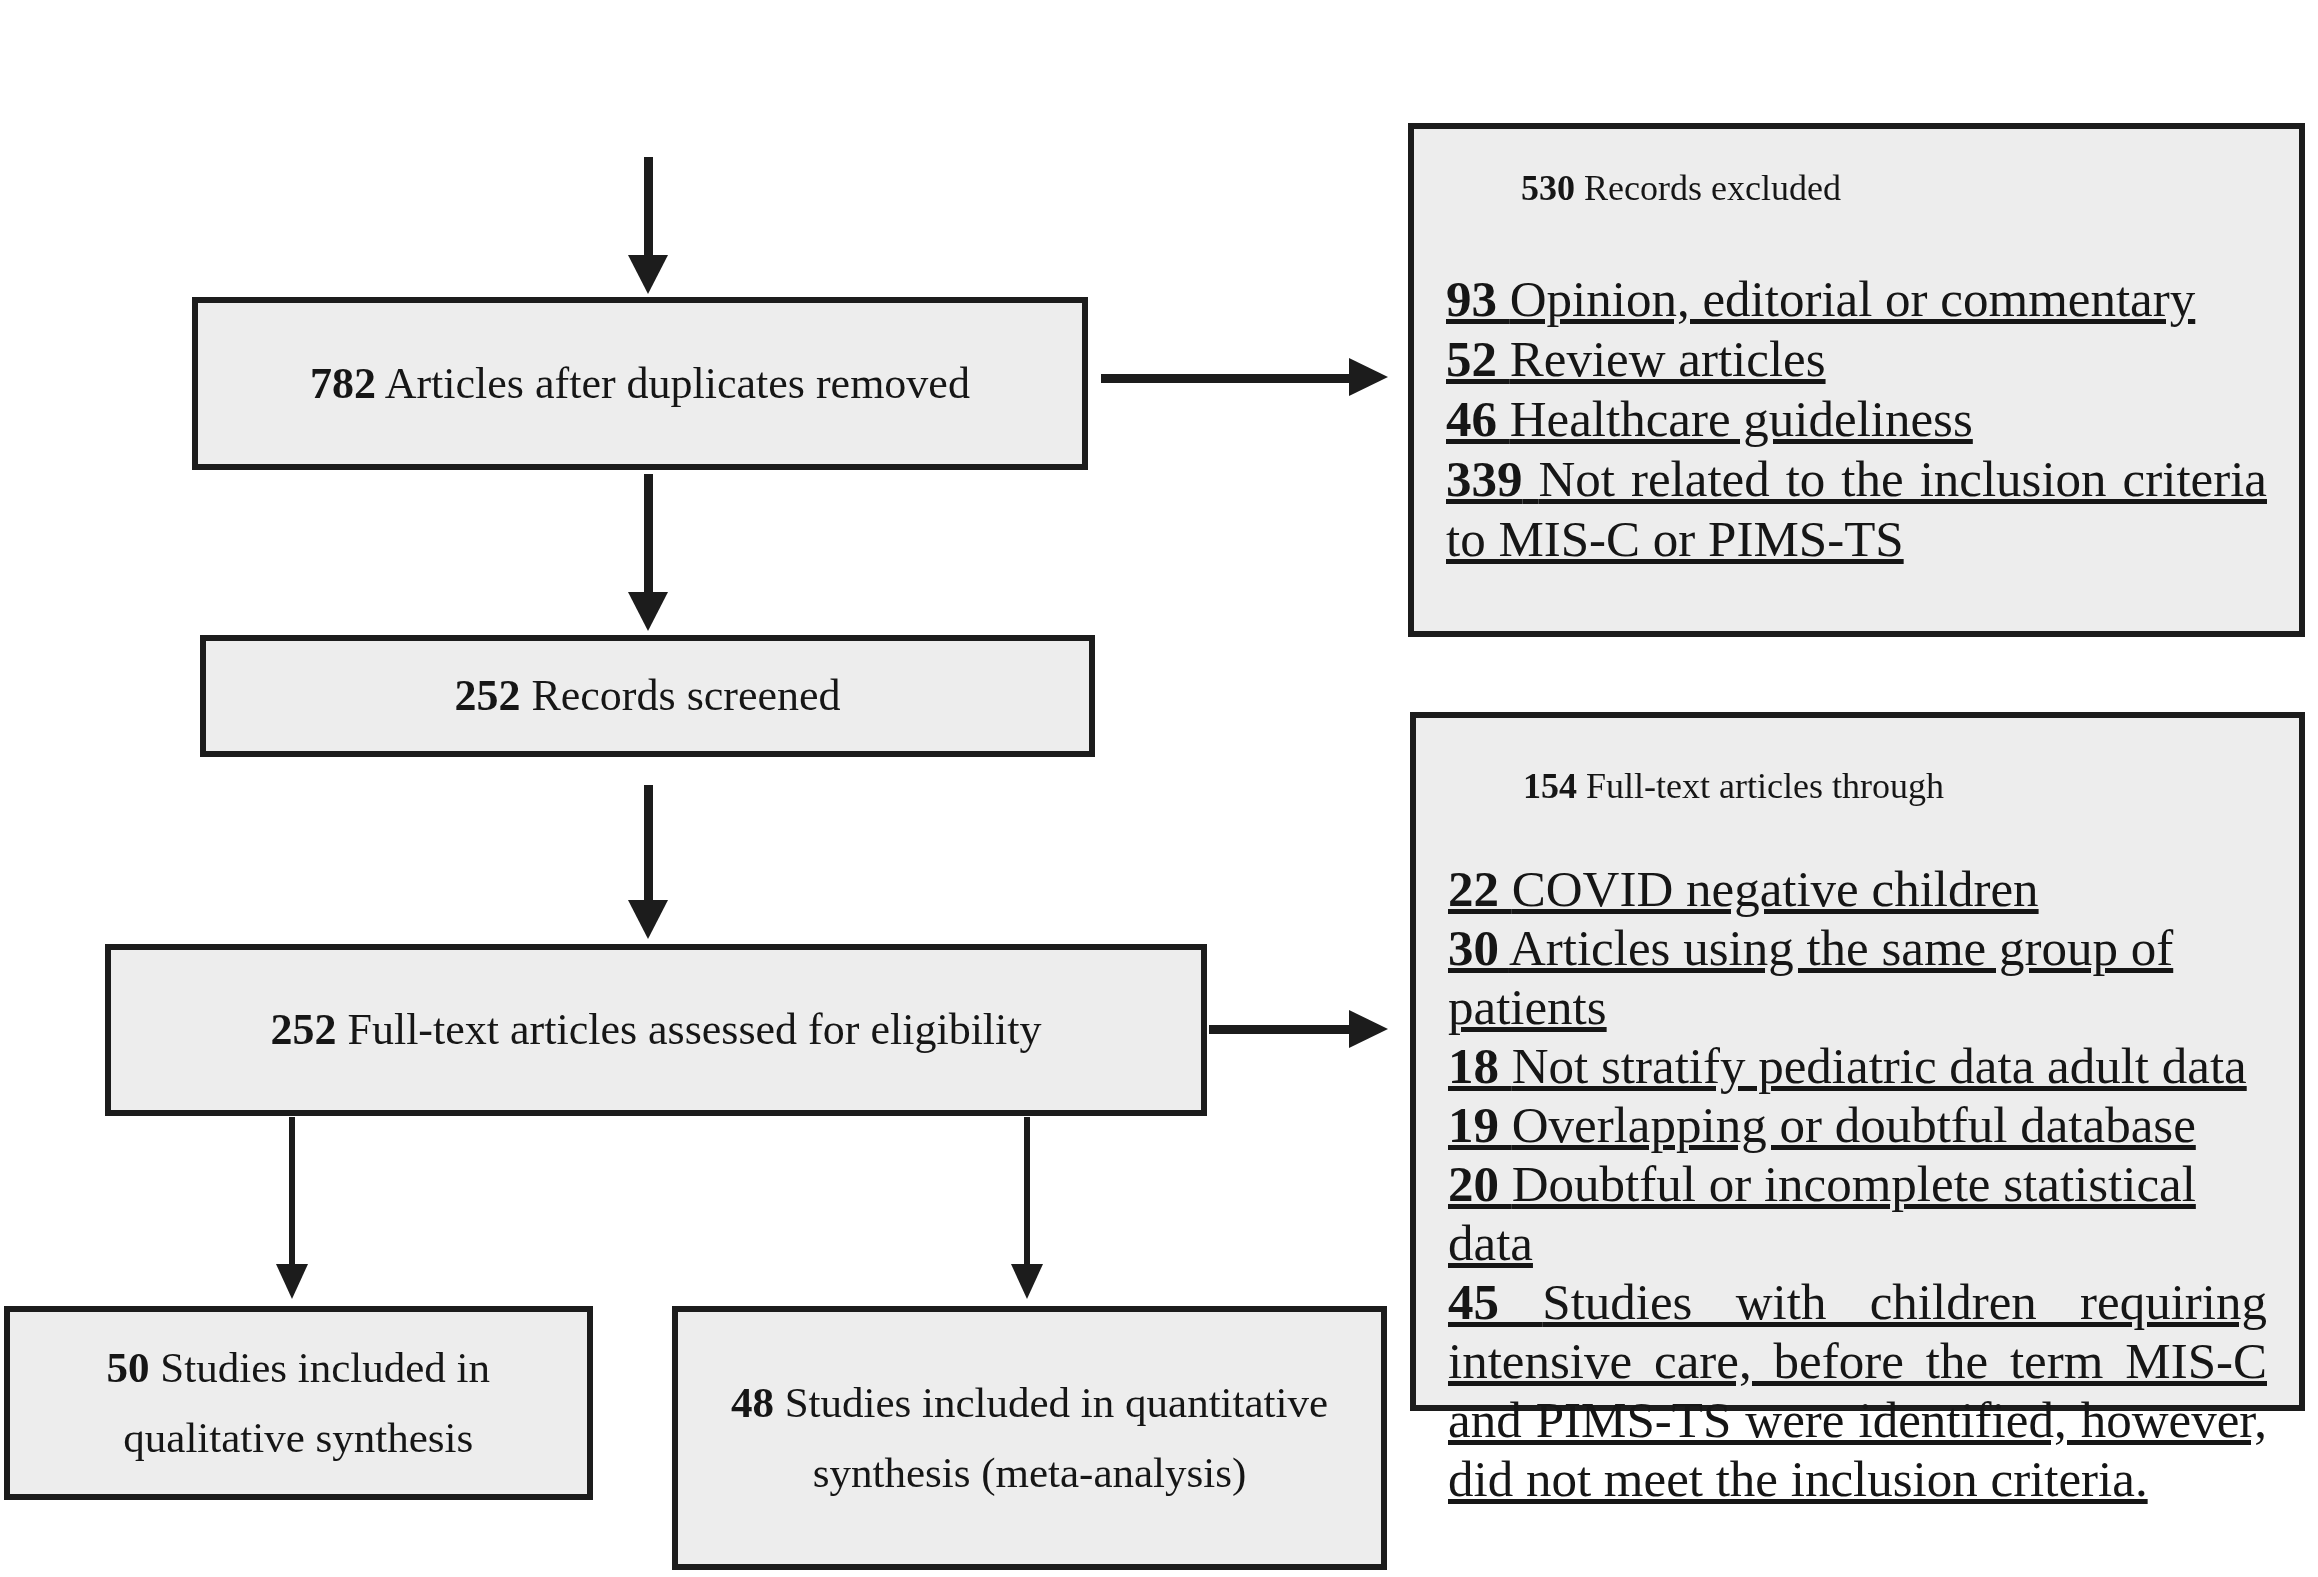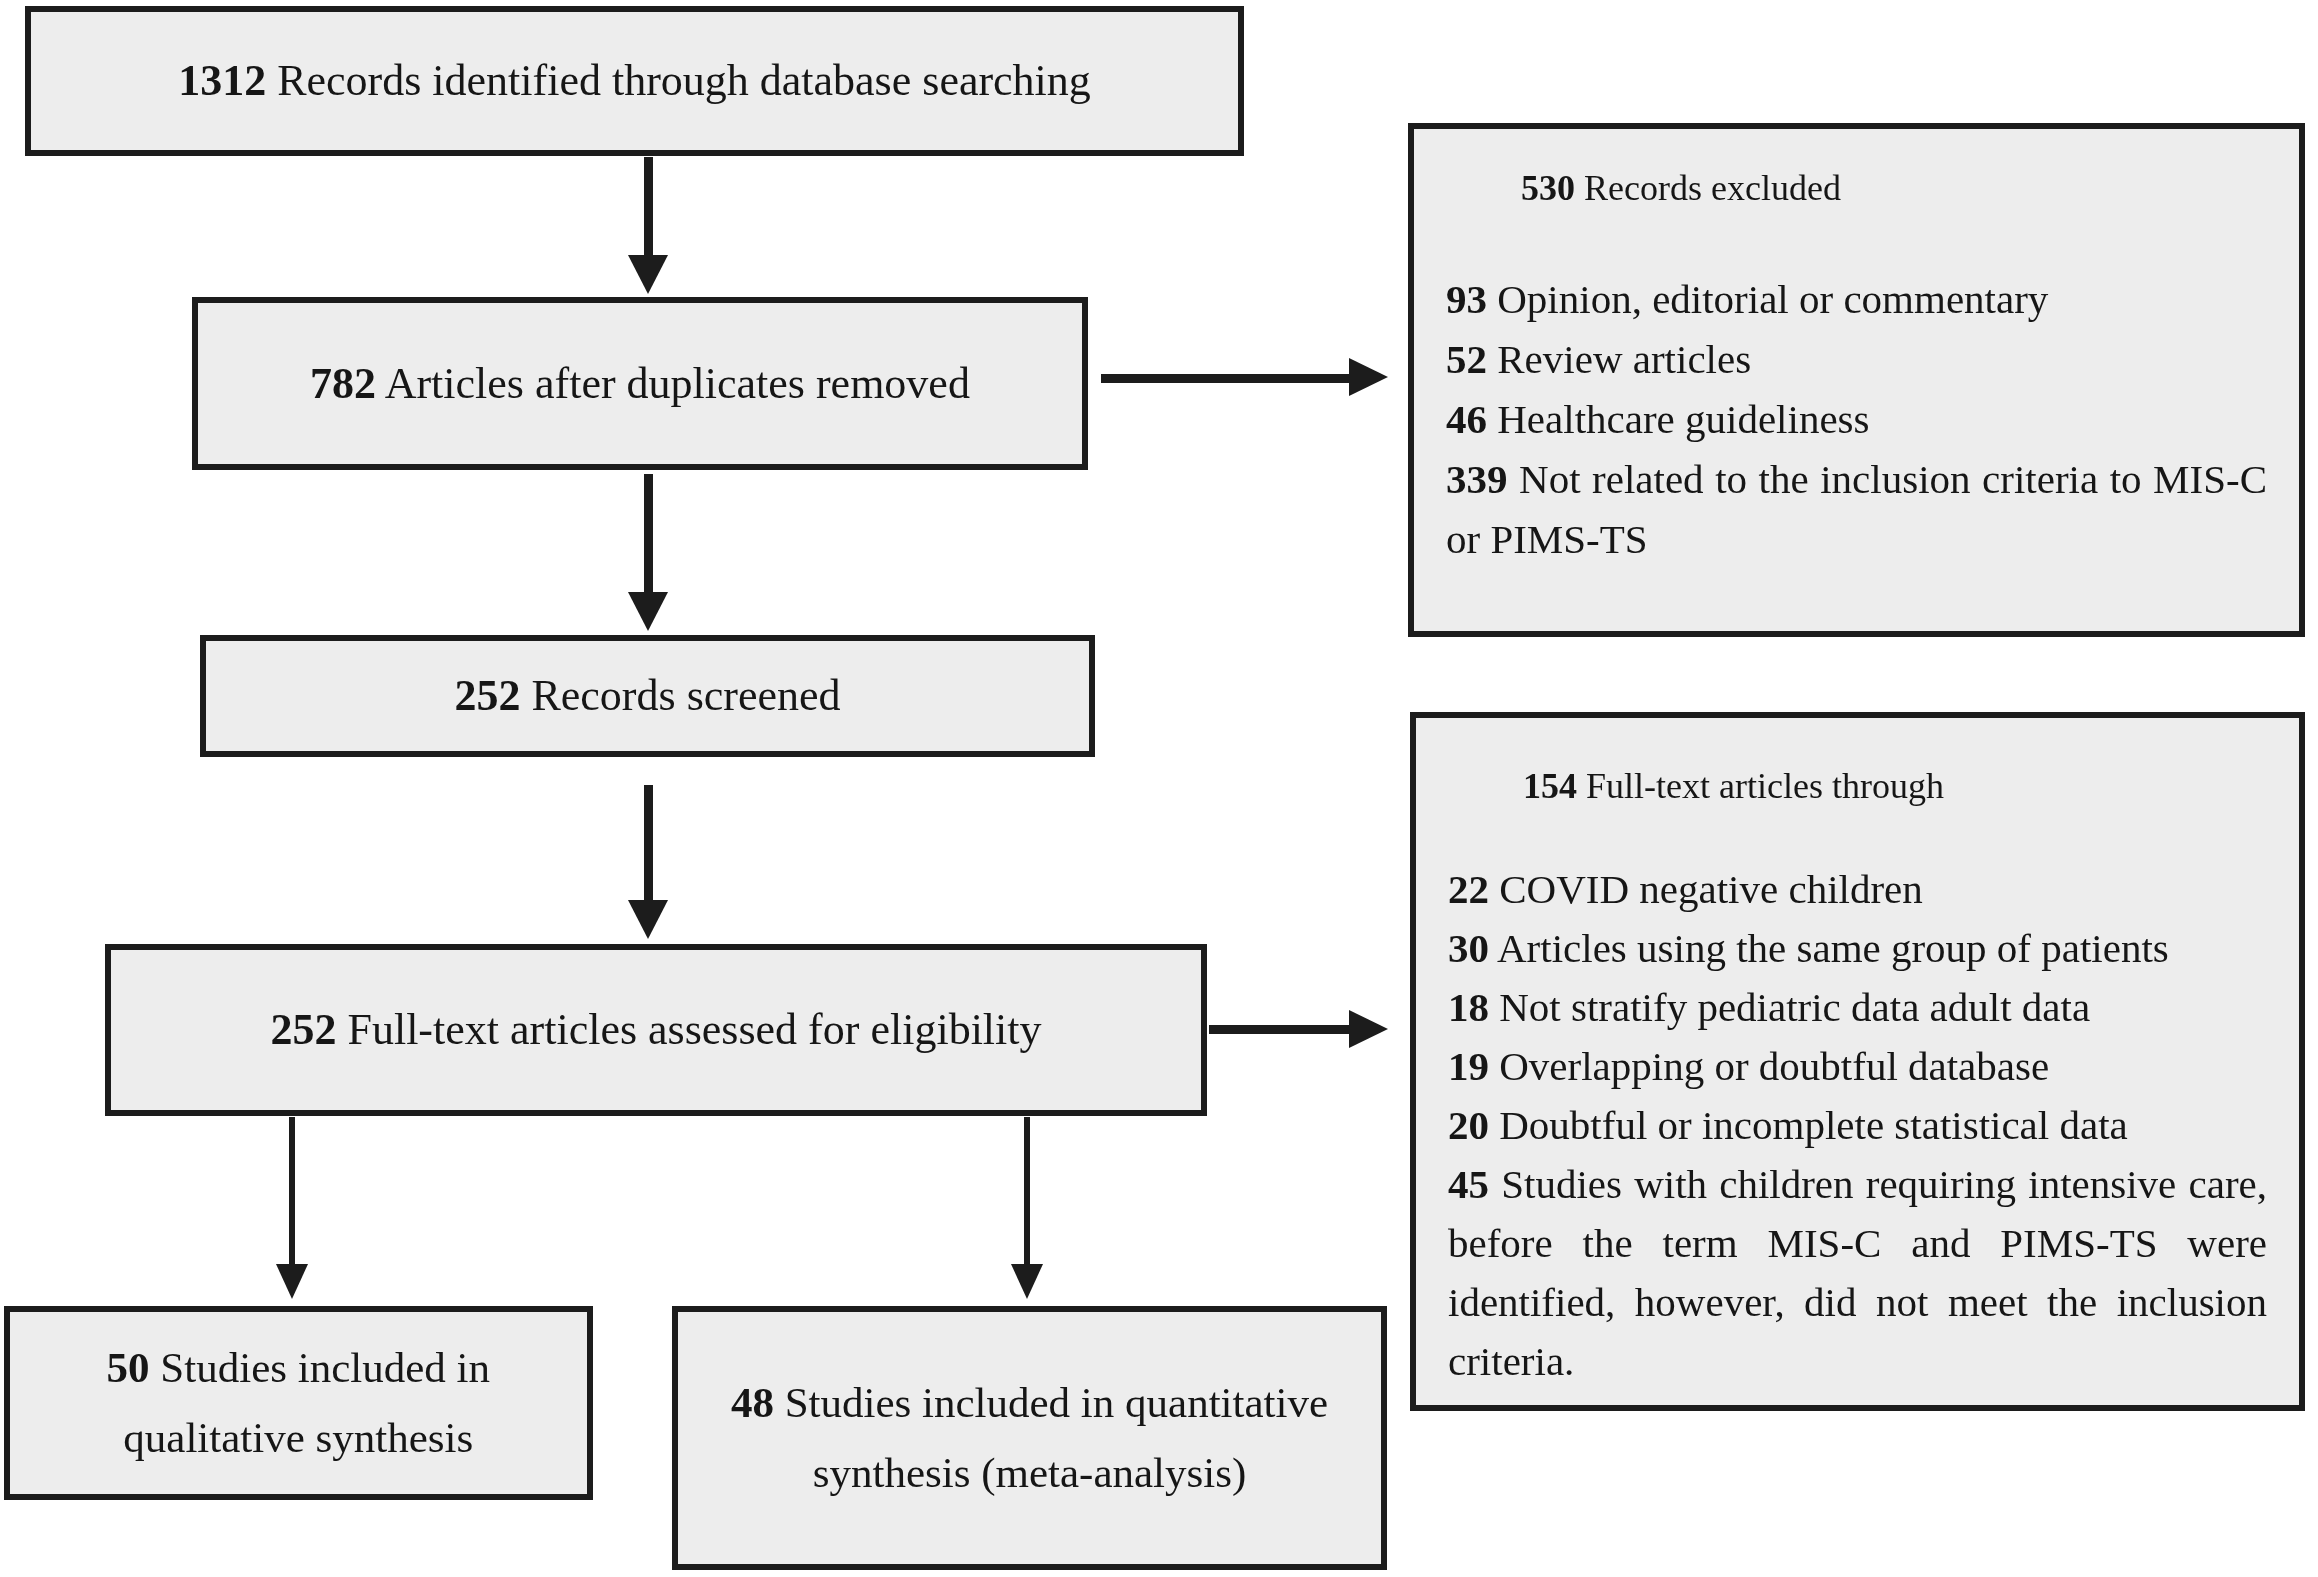--- a/index.html
+++ b/index.html
@@ -31,21 +31,21 @@
     border: 6px solid #1c1c1c;
     box-sizing: border-box;
     padding: 0 32px;
   }
   .etitle { font-size: 36px; line-height: 60px; padding-left: 75px; }
   .ebox1 .etitle { margin-top: 29px; }
   .ebox2 .etitle { margin-top: 38px; }
   .eitems { }
   .ebox1 .eitems { margin-top: 51px; }
   .ebox2 .eitems { margin-top: 44px; }
-  .eitem { font-size: 41px; line-height: 60px; }
+  .eitem { font-size: 51px; line-height: 60px; text-decoration: underline; }
   .ebox2 .eitem { line-height: 59px; }
   .eitem.justify { text-align: justify; }
   .vline, .hline { position: absolute; background: #1c1c1c; }
   .head-down {
     position: absolute; width: 0; height: 0;
     border-left: 20.3px solid transparent;
     border-right: 20.3px solid transparent;
     border-top: 39px solid #1c1c1c;
   }
   .head-down.slim {
@@ -58,26 +58,20 @@
     border-top: 19.6px solid transparent;
     border-bottom: 19.6px solid transparent;
     border-left: 39px solid #1c1c1c;
   }
 </style>
 </head>
 <body>
 
 <div class="canvas">
 
-  <div class="fbox" style="left:25px; top:6px; width:1219px; height:150px;">
-    <div class="txt">
-      <span class="num">1312</span>
-      <span>Records identified through database searching</span>
-    </div>
-  </div>
 
   <div class="vline" style="left:644px; top:157px; width:9px; height:99px;"></div>
   <div class="head-down" style="left:628px; top:255px;"></div>
 
   <div class="fbox" style="left:192px; top:297px; width:896px; height:173px;">
     <div class="txt">
       <span class="num">782</span>
       <span>Articles after duplicates removed</span>
     </div>
   </div>

